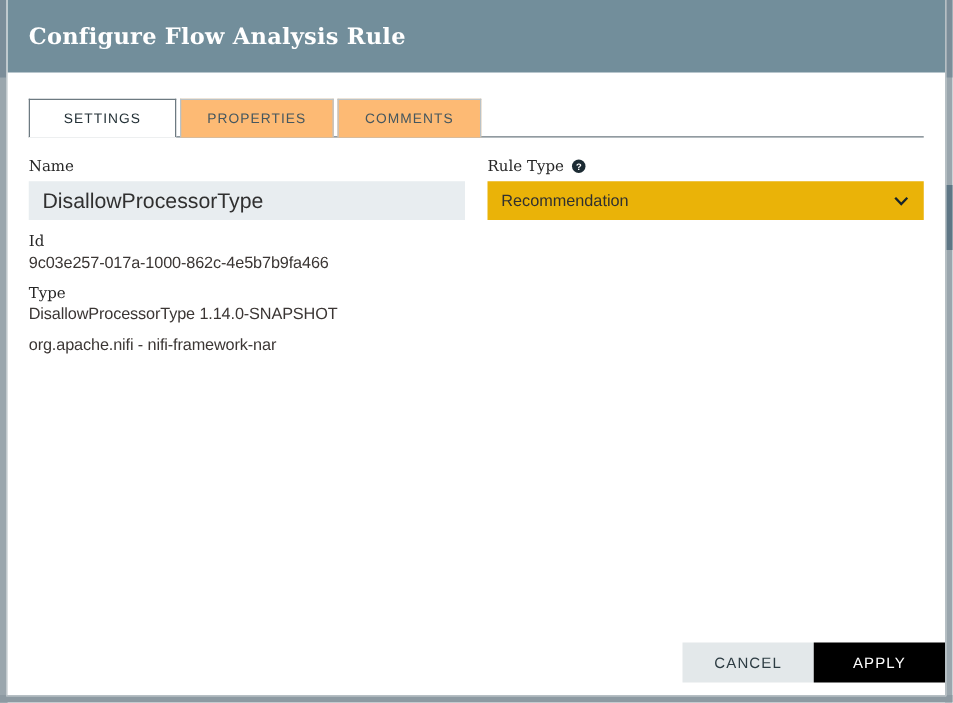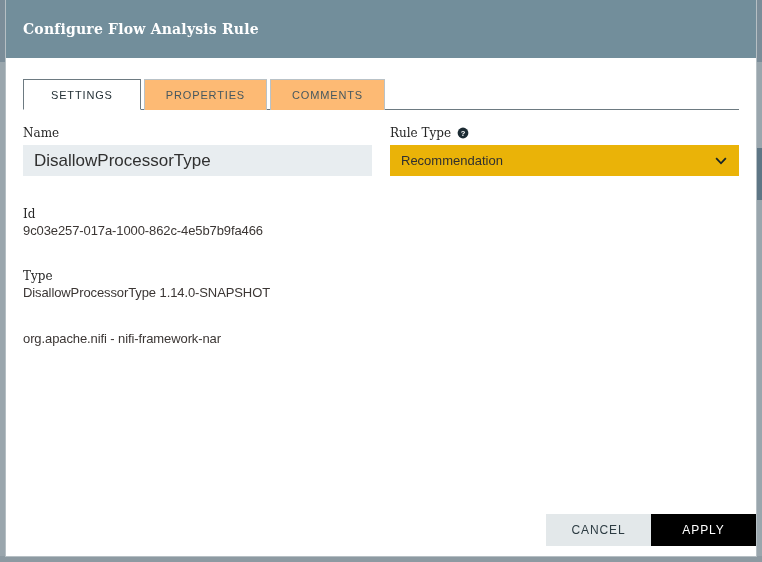--- a/index.html
+++ b/index.html
@@ -77,21 +77,21 @@
     height: 58px;
     background: #728e9b;
     display: flex;
     align-items: center;
     box-sizing: border-box;
     padding-left: 17px;
   }
   .dialog-title {
     color: #ffffff;
     font-family: "DejaVu Serif", "Liberation Serif", serif;
-    font-size: 14px;
+    font-size: 18px;
     font-weight: bold;
     letter-spacing: 0.2px;
     white-space: nowrap;
   }
 
   
   .tab-area {
     position: relative;
     padding: 19px 17px 0 17px;
   }
@@ -187,21 +187,21 @@
     display: block;
   }
   .help-icon {
     width: 12px;
     height: 12px;
     display: inline-block;
     flex: 0 0 auto;
   }
 
   
-  .detail-block { margin-top: 31px; }
+  .detail-block { margin-top: 10px; }
   .detail-label {
     font-family: "DejaVu Serif", "Liberation Serif", serif;
     font-size: 12px;
     color: #262626;
     margin-bottom: 2px;
   }
   .detail-value {
     font-family: "Liberation Sans", sans-serif;
     font-size: 13px;
     color: #3b3634;

